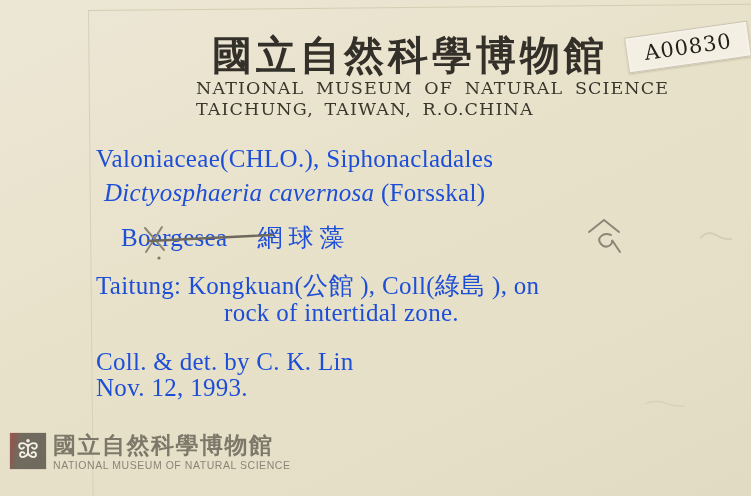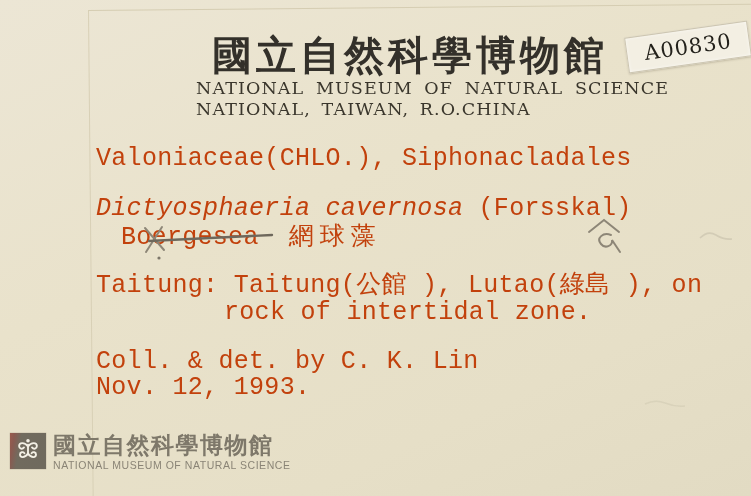--- a/index.html
+++ b/index.html
@@ -37,27 +37,27 @@
     box-shadow:0 1px 2px rgba(90,80,55,.25), inset 0 0 4px rgba(255,255,255,.6);
     transform:rotate(-8deg);
     display:flex; align-items:center; justify-content:center;
   }
   .sticker span {
     font-family:"DejaVu Serif", serif; font-size:21px; letter-spacing:1px;
     color:#23211b;
   }
   .tw {
     position:absolute; left:96px;
-    font-family:Liberation Mono, monospace;
+    font-family:Liberation Serif, serif;
     font-size:25px; line-height:26px; letter-spacing:0.3px;
-    color:#c2410c; white-space:nowrap;
+    color:#1d4ed8; white-space:nowrap;
   }
   .tw .it { font-style:italic; }
   .line-family    { top:146px; }
-  .line-species   { top:196px; }
+  .line-species   { top:180px;margin-left:8px; }
   .line-synonym   { top:225px; left:121px; }
   .line-common    { margin-left:30px; letter-spacing:6px; }
   .line-loc1      { top:273px; }
   .line-loc2      { top:300px; left:224px; }
   .line-coll      { top:349px; }
   .line-date      { top:375px; }
   .pencil-svg { position:absolute; left:0; top:0; pointer-events:none; }
   .footer-logo {
     position:absolute; left:10px; top:433px;
     display:flex; align-items:flex-start;
@@ -80,37 +80,37 @@
     color:#8a8476; line-height:12px; white-space:nowrap; margin-top:1px;
   }
 </style>
 </head>
 <body>
 
 <div class="sheet-edge"></div>
 
 <div class="hdr-zh">國立自然科學博物館</div>
 <div class="hdr-en1">NATIONAL MUSEUM OF NATURAL SCIENCE</div>
-<div class="hdr-en2">NATIONAL, TAIWAN, R.O.CHINA</div>
+<div class="hdr-en2">TAICHUNG, TAIWAN, R.O.CHINA</div>
 
 <div class="sticker">
   <span>A00830</span>
 </div>
 
 <div class="tw line-family">Valoniaceae(CHLO.), Siphonacladales</div>
 
 <div class="tw line-species">
   <span class="it">Dictyosphaeria cavernosa</span><span> (Forsskal)</span>
 </div>
 
 <div class="tw line-synonym">
   <span>Boergesea</span><span class="line-common">網球藻</span>
 </div>
 
-<div class="tw line-loc1">Taitung: Taitung(公館 ), Lutao(綠島 ), on</div>
+<div class="tw line-loc1">Taitung: Kongkuan(公館 ), Coll(綠島 ), on</div>
 <div class="tw line-loc2">rock of intertidal zone.</div>
 <div class="tw line-coll">Coll. &amp; det. by C. K. Lin</div>
 <div class="tw line-date">Nov. 12, 1993.</div>
 
 <svg class="pencil-svg" width="751" height="496" viewBox="0 0 751 496">
 
   <g stroke="#8d8677" stroke-width="2" fill="none" stroke-linecap="round">
     <path d="M145,228 L164,250"></path>
     <path d="M162,227 L146,252"></path>
   </g>

